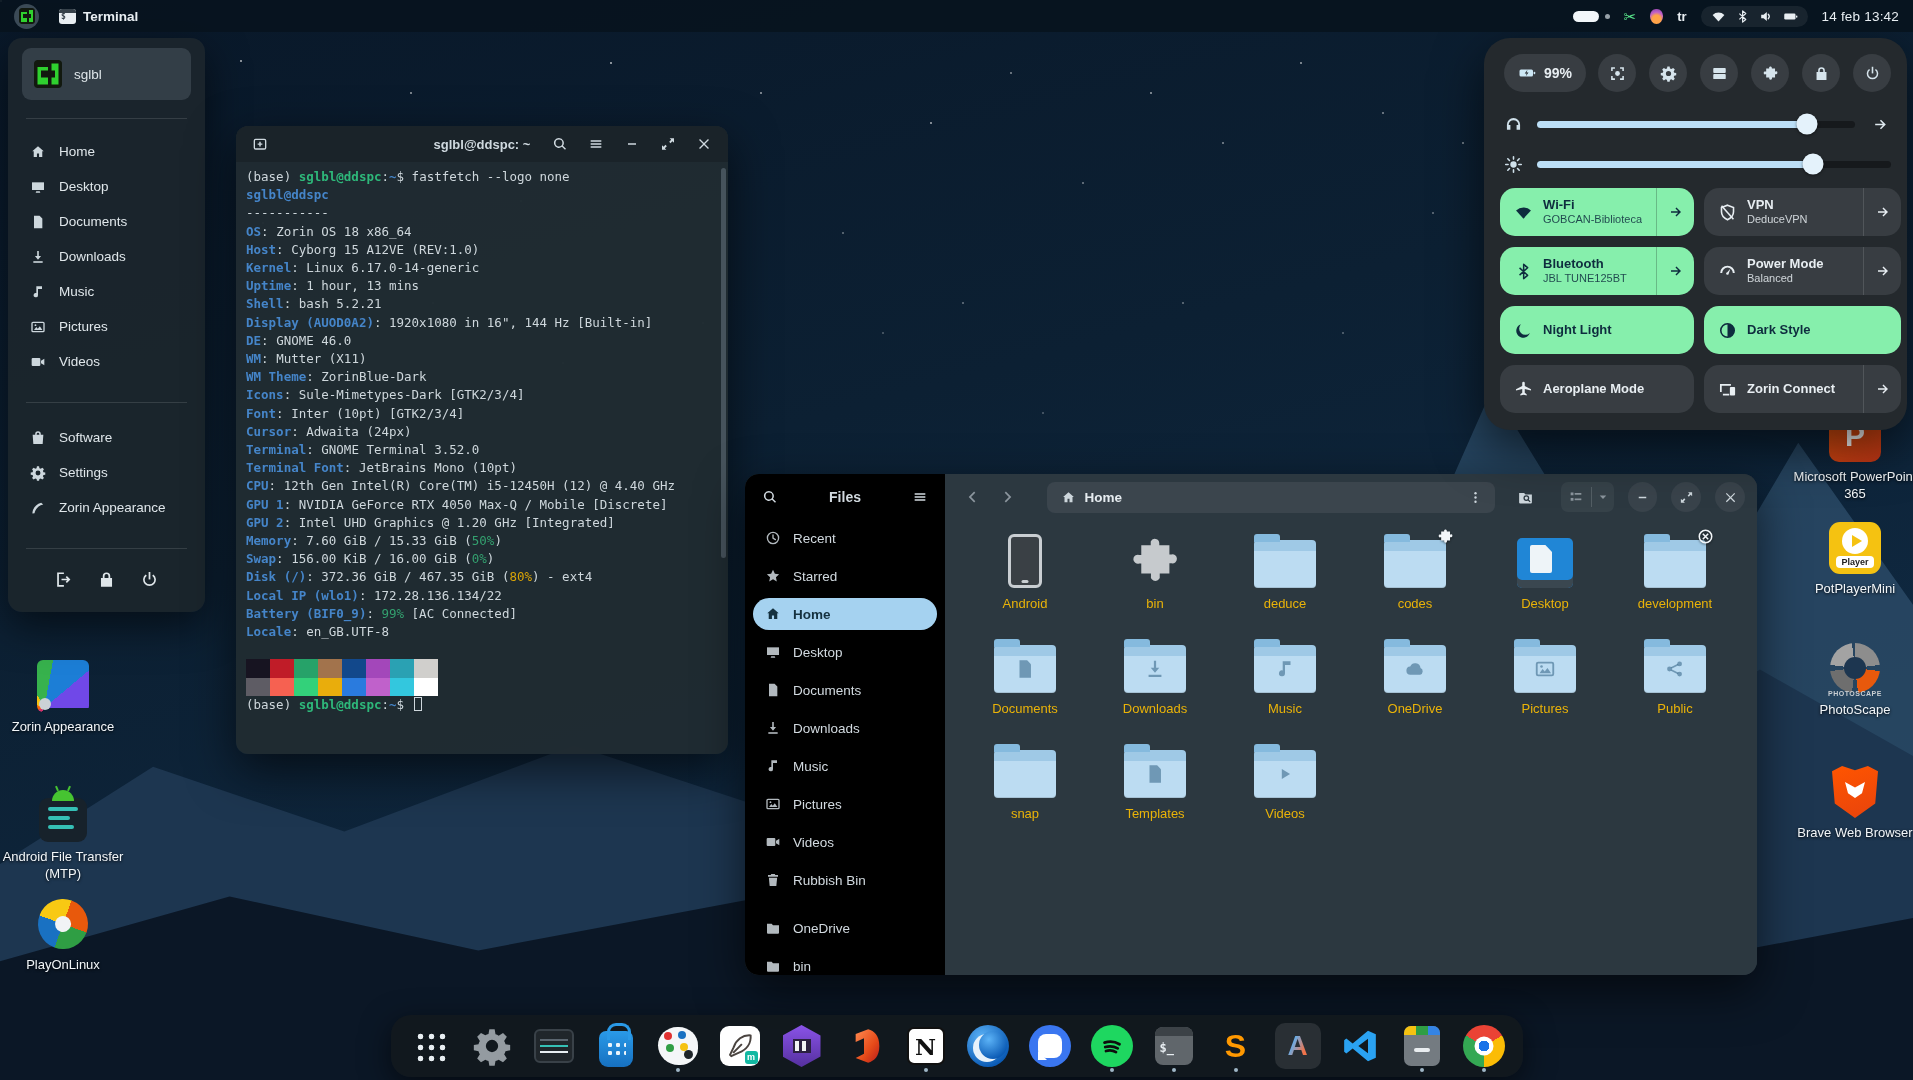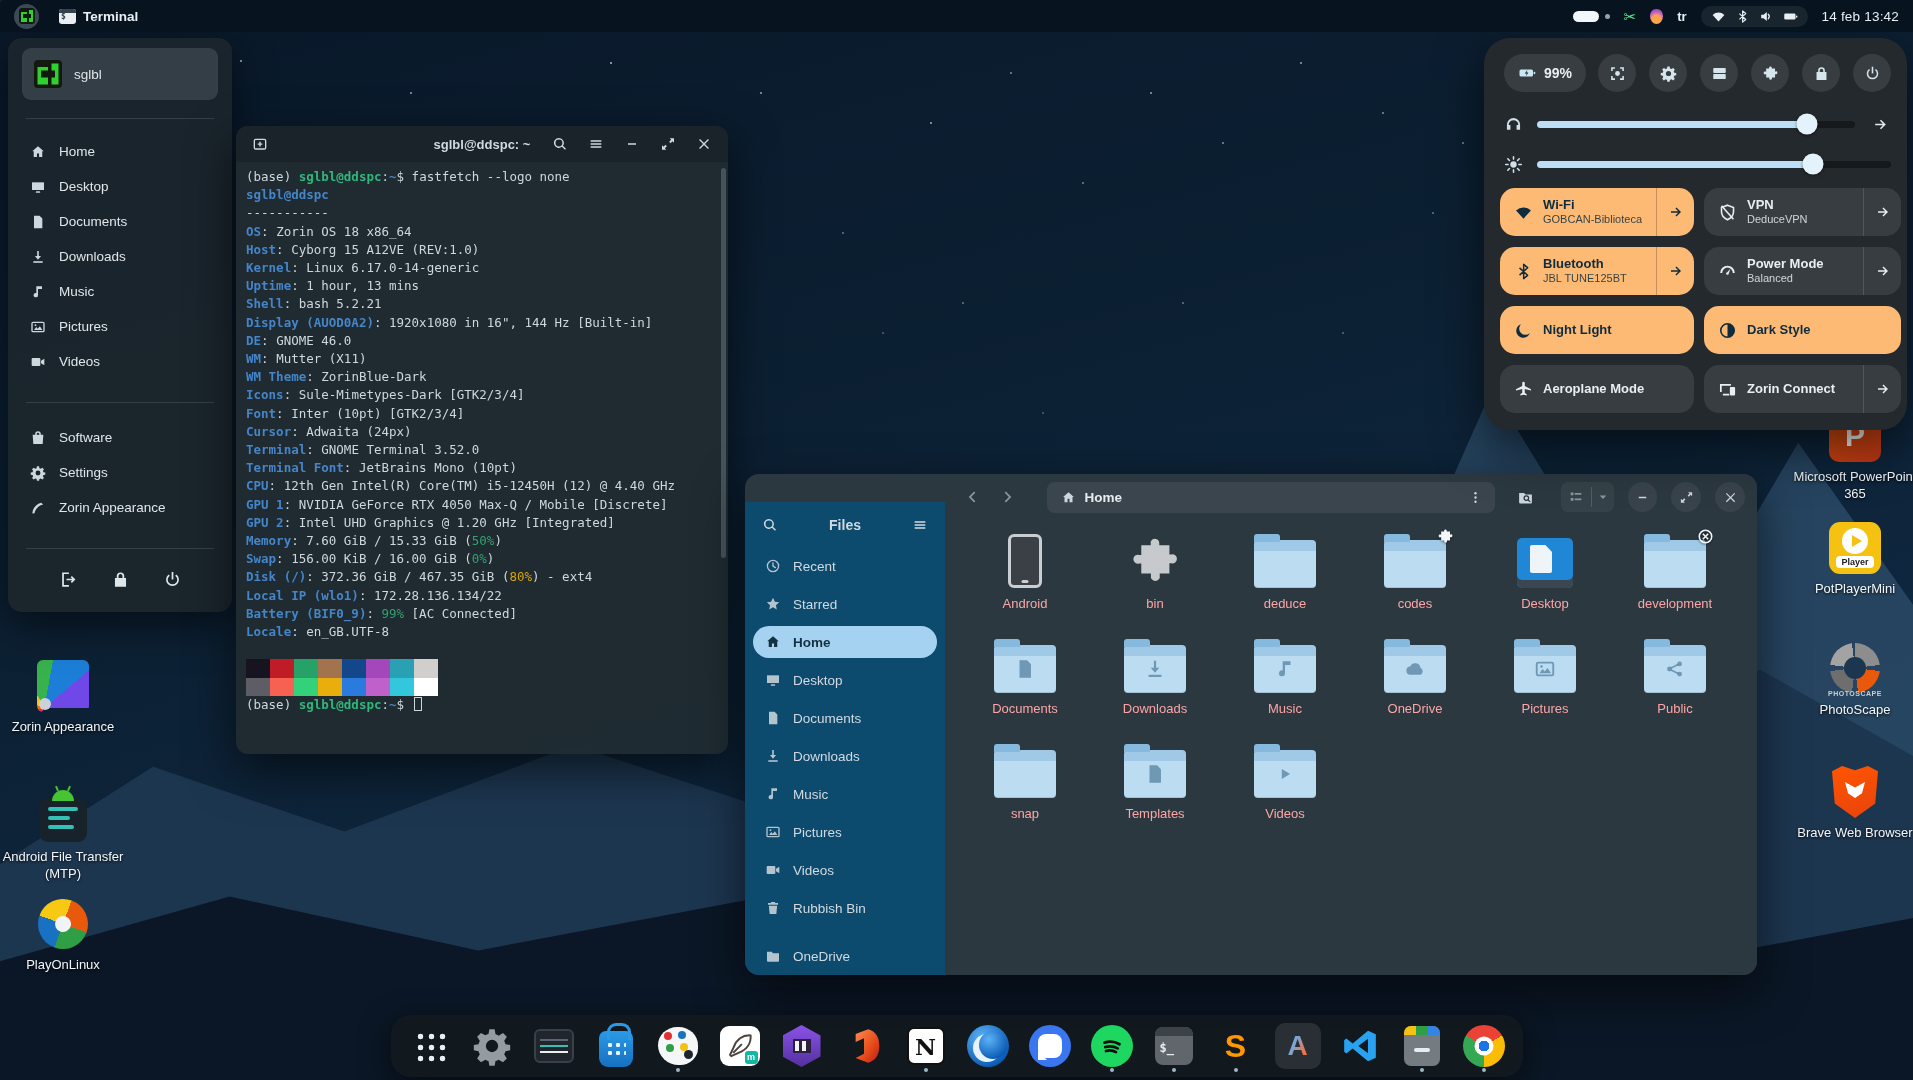--- a/index.html
+++ b/index.html
@@ -40,21 +40,21 @@
   .tb-pillind { width:26px; height:11px; border-radius:6px; background:#f2f7fa; }
   .tb-dot { width:5px; height:5px; border-radius:50%; background:#97a1a8; margin-left:-8px; }
   .tb-scissors { color:#57e389; font-size:15px; line-height:1; }
   .tb-flame { width:13px; height:15px; border-radius:45% 45% 50% 50%; background:radial-gradient(circle at 50% 70%, #ffa348 0 35%, #c061cb 60%, #813d9c 100%); }
   .tb-kb { font-size:13px; font-weight:600; }
   .tb-tray { display:flex; align-items:center; gap:9px; background:rgba(255,255,255,.07); border-radius:14px; padding:3px 10px; }
   .tb-tray .ic { width:15px; height:15px; }
   .tb-clock { font-size:13.5px; font-weight:400; letter-spacing:.2px; }
 
   
-  .zmenu { position:absolute; left:8px; top:38px; width:224px; height:574px; z-index:25;
+  .zmenu { position:absolute; left:8px; top:38px; width:197px; height:574px; z-index:25;
     background:rgba(27,37,44,.97); border-radius:14px; box-shadow:0 14px 40px rgba(0,0,0,.55); color:#dfe6ea; }
   .z-user { position:absolute; left:14px; right:14px; top:10px; height:52px; background:#333e47; border-radius:9px;
     display:flex; align-items:center; gap:12px; padding:0 12px; cursor:pointer; }
   .z-avatar { width:28px; height:28px; flex:none; }
   .z-user span { font-size:13.5px; }
   .z-div { position:absolute; left:18px; right:18px; height:1px; background:rgba(255,255,255,.12); }
   .z-list { position:absolute; left:8px; right:8px; }
   .zitem { height:35px; display:flex; align-items:center; gap:13px; padding:0 14px; border-radius:7px; font-size:13.5px; cursor:pointer; }
   .zitem .ic { width:16px; height:16px; color:#cdd7dd; }
   .z-session { position:absolute; left:0; right:0; bottom:16px; display:flex; justify-content:space-around; padding:0 34px; }
@@ -78,21 +78,21 @@
   .tl .grn { color:#33a06f; }
   .tl .yel { color:#d9a406; }
   .prow { display:flex; height:18.2px; }
   .prow i { width:24px; height:18.2px; display:block; }
   .cur { display:inline-block; width:8px; height:14px; border:1.5px solid #cfd8dd; vertical-align:-2px; margin-left:2px; }
   .term-scroll { position:absolute; right:2px; top:42px; width:5px; height:390px; border-radius:3px; background:#46535c; cursor:pointer; }
 
   
   .files { position:absolute; left:745px; top:474px; width:1012px; height:501px; z-index:30;
     border-radius:14px; overflow:hidden; box-shadow:0 16px 48px rgba(0,0,0,.6); background:#2c3840; }
-  .f-side { position:absolute; left:0; top:0; bottom:0; width:200px; background:#0c4a6e; color:#d2dae0;margin-top:28px; }
+  .f-side { position:absolute; left:0; top:0; bottom:0; width:200px; background:#000000; color:#d2dae0; }
   .f-side-head { height:46px; display:flex; align-items:center; padding:0 10px; }
   .f-title { flex:1; text-align:center; font-weight:700; font-size:14px; }
   .f-hbtn { width:30px; height:30px; border-radius:7px; display:flex; align-items:center; justify-content:center; cursor:pointer; }
   .f-hbtn .ic { width:16px; height:16px; }
   .f-items { position:absolute; top:48px; left:8px; right:8px; }
   .fitem { height:32px; margin-bottom:6px; display:flex; align-items:center; gap:12px; padding:0 12px; border-radius:16px; font-size:13.5px; cursor:pointer; }
   .fitem .ic { width:16px; height:16px; opacity:.85; }
   .fitem.active { background:#a5d2f0; color:#15313f; font-weight:600; }
   .fitem.active .ic { opacity:1; }
   .fitem.gap { margin-top:16px; }
@@ -102,21 +102,21 @@
   .f-path { margin-left:18px; width:452px; height:31px; background:#3b454d; border-radius:8px; display:flex; align-items:center; gap:9px; padding:0 6px 0 14px; cursor:pointer; }
   .f-path .lbl { font-size:13.5px; font-weight:700; color:#e6ecf0; flex:1; }
   .f-path .ic { width:15px; height:15px; }
   .f-kebab { width:26px; height:26px; border-radius:6px; display:flex; align-items:center; justify-content:center; }
   .f-viewgrp { display:flex; align-items:center; margin-left:14px; background:rgba(255,255,255,.05); border-radius:7px; }
   .f-viewgrp .sep { width:1px; height:20px; background:rgba(255,255,255,.15); }
   .f-wbtn { width:30px; height:30px; border-radius:50%; background:#39434b; display:flex; align-items:center; justify-content:center; cursor:pointer; margin-left:8px; }
   .f-wbtn .ic { width:15px; height:15px; }
   .f-grid { position:absolute; left:15px; top:52px; display:grid; grid-template-columns:repeat(6,130px); grid-auto-rows:105px; }
   .gcell { display:flex; flex-direction:column; align-items:center; padding-top:6px; gap:8px; cursor:pointer; border-radius:10px; }
-  .gcell .gname { font-size:13px; color:#fca5a5; }
+  .gcell .gname { font-size:13px; color:#eab308; }
   .gico { width:66px; height:56px; position:relative; display:flex; align-items:flex-end; justify-content:center; }
   .fold { width:62px; height:48px; border-radius:4px; position:relative;
     background:linear-gradient(#9fc9e6 0 11px, #bcdcf2 11px); box-shadow:inset 0 -1px 0 rgba(0,0,0,.12); }
   .fold::before { content:""; position:absolute; top:-6px; left:0; width:26px; height:8px; background:#85bade; border-radius:3px 3px 0 0; }
   .fgly { position:absolute; inset:0; display:flex; align-items:center; justify-content:center; color:rgba(33,83,120,.5); }
   .fgly .ic { width:22px; height:22px; }
   .emb { position:absolute; top:-12px; right:-8px; color:#f2f6f9; }
   .emb .ic { width:17px; height:17px; filter:drop-shadow(0 1px 1px rgba(0,0,0,.5)); }
   .dfold { width:56px; height:50px; border-radius:5px; background:#2086d6; position:relative; box-shadow:inset 0 -8px 0 #3a4750; }
   .dfold i { position:absolute; left:13px; top:7px; width:22px; height:28px; background:#eef4f8; border-radius:2px; clip-path:polygon(0 0,70% 0,100% 25%,100% 100%,0 100%); }
@@ -137,21 +137,21 @@
   .qs-track { flex:1; height:7px; border-radius:4px; background:#16191c; position:relative; cursor:pointer; }
   .qs-fill { position:absolute; left:0; top:0; bottom:0; border-radius:4px; background:#bcdff7; }
   .qs-knob { position:absolute; top:50%; transform:translate(-50%,-50%); width:21px; height:21px; border-radius:50%; background:#e4f2fb; box-shadow:0 1px 3px rgba(0,0,0,.5); }
   .qs-sl-arrow { width:22px; height:22px; color:#dfe9ef; cursor:pointer; display:flex; align-items:center; justify-content:center; }
   .qs-tiles { position:absolute; left:16px; top:150px; display:grid; grid-template-columns:194px 197px; gap:11px 10px; }
   .qtile { height:48px; border-radius:15px; background:#383d42; position:relative; display:flex; align-items:center; gap:10px; padding:0 10px 0 13px; cursor:pointer; }
   .qtile .qt-ic { width:20px; height:20px; display:flex; align-items:center; justify-content:center; color:#e8eef2; flex:none; }
   .qtile .qt-tx { display:flex; flex-direction:column; line-height:1.15; overflow:hidden; }
   .qtile .qt-tx b { font-size:13px; white-space:nowrap; }
   .qtile .qt-tx small { font-size:11px; opacity:.85; white-space:nowrap; }
-  .qtile.on { background:#fdba74; color:#0e2c3e; }
+  .qtile.on { background:#86efac; color:#0e2c3e; }
   .qtile.on .qt-ic { color:#0e2c3e; }
   .qt-arrow { position:absolute; right:0; top:0; bottom:0; width:38px; display:flex; align-items:center; justify-content:center; border-left:1px solid rgba(0,0,0,.22); border-radius:0 15px 15px 0; }
   .qtile:not(.on) .qt-arrow { border-left-color:rgba(255,255,255,.13); }
   .qt-arrow .ic { width:16px; height:16px; }
 
   
   .di { position:absolute; width:130px; display:flex; flex-direction:column; align-items:center; gap:7px; cursor:pointer; z-index:5; }
   .di .di-label { font-size:13px; color:#f2f6f9; text-align:center; text-shadow:0 1px 3px rgba(0,0,0,.9); line-height:1.3; max-width:124px; }
   .di-box { width:52px; height:52px; position:relative; }
   .ap-fan { width:52px; height:52px; border-radius:6px;

